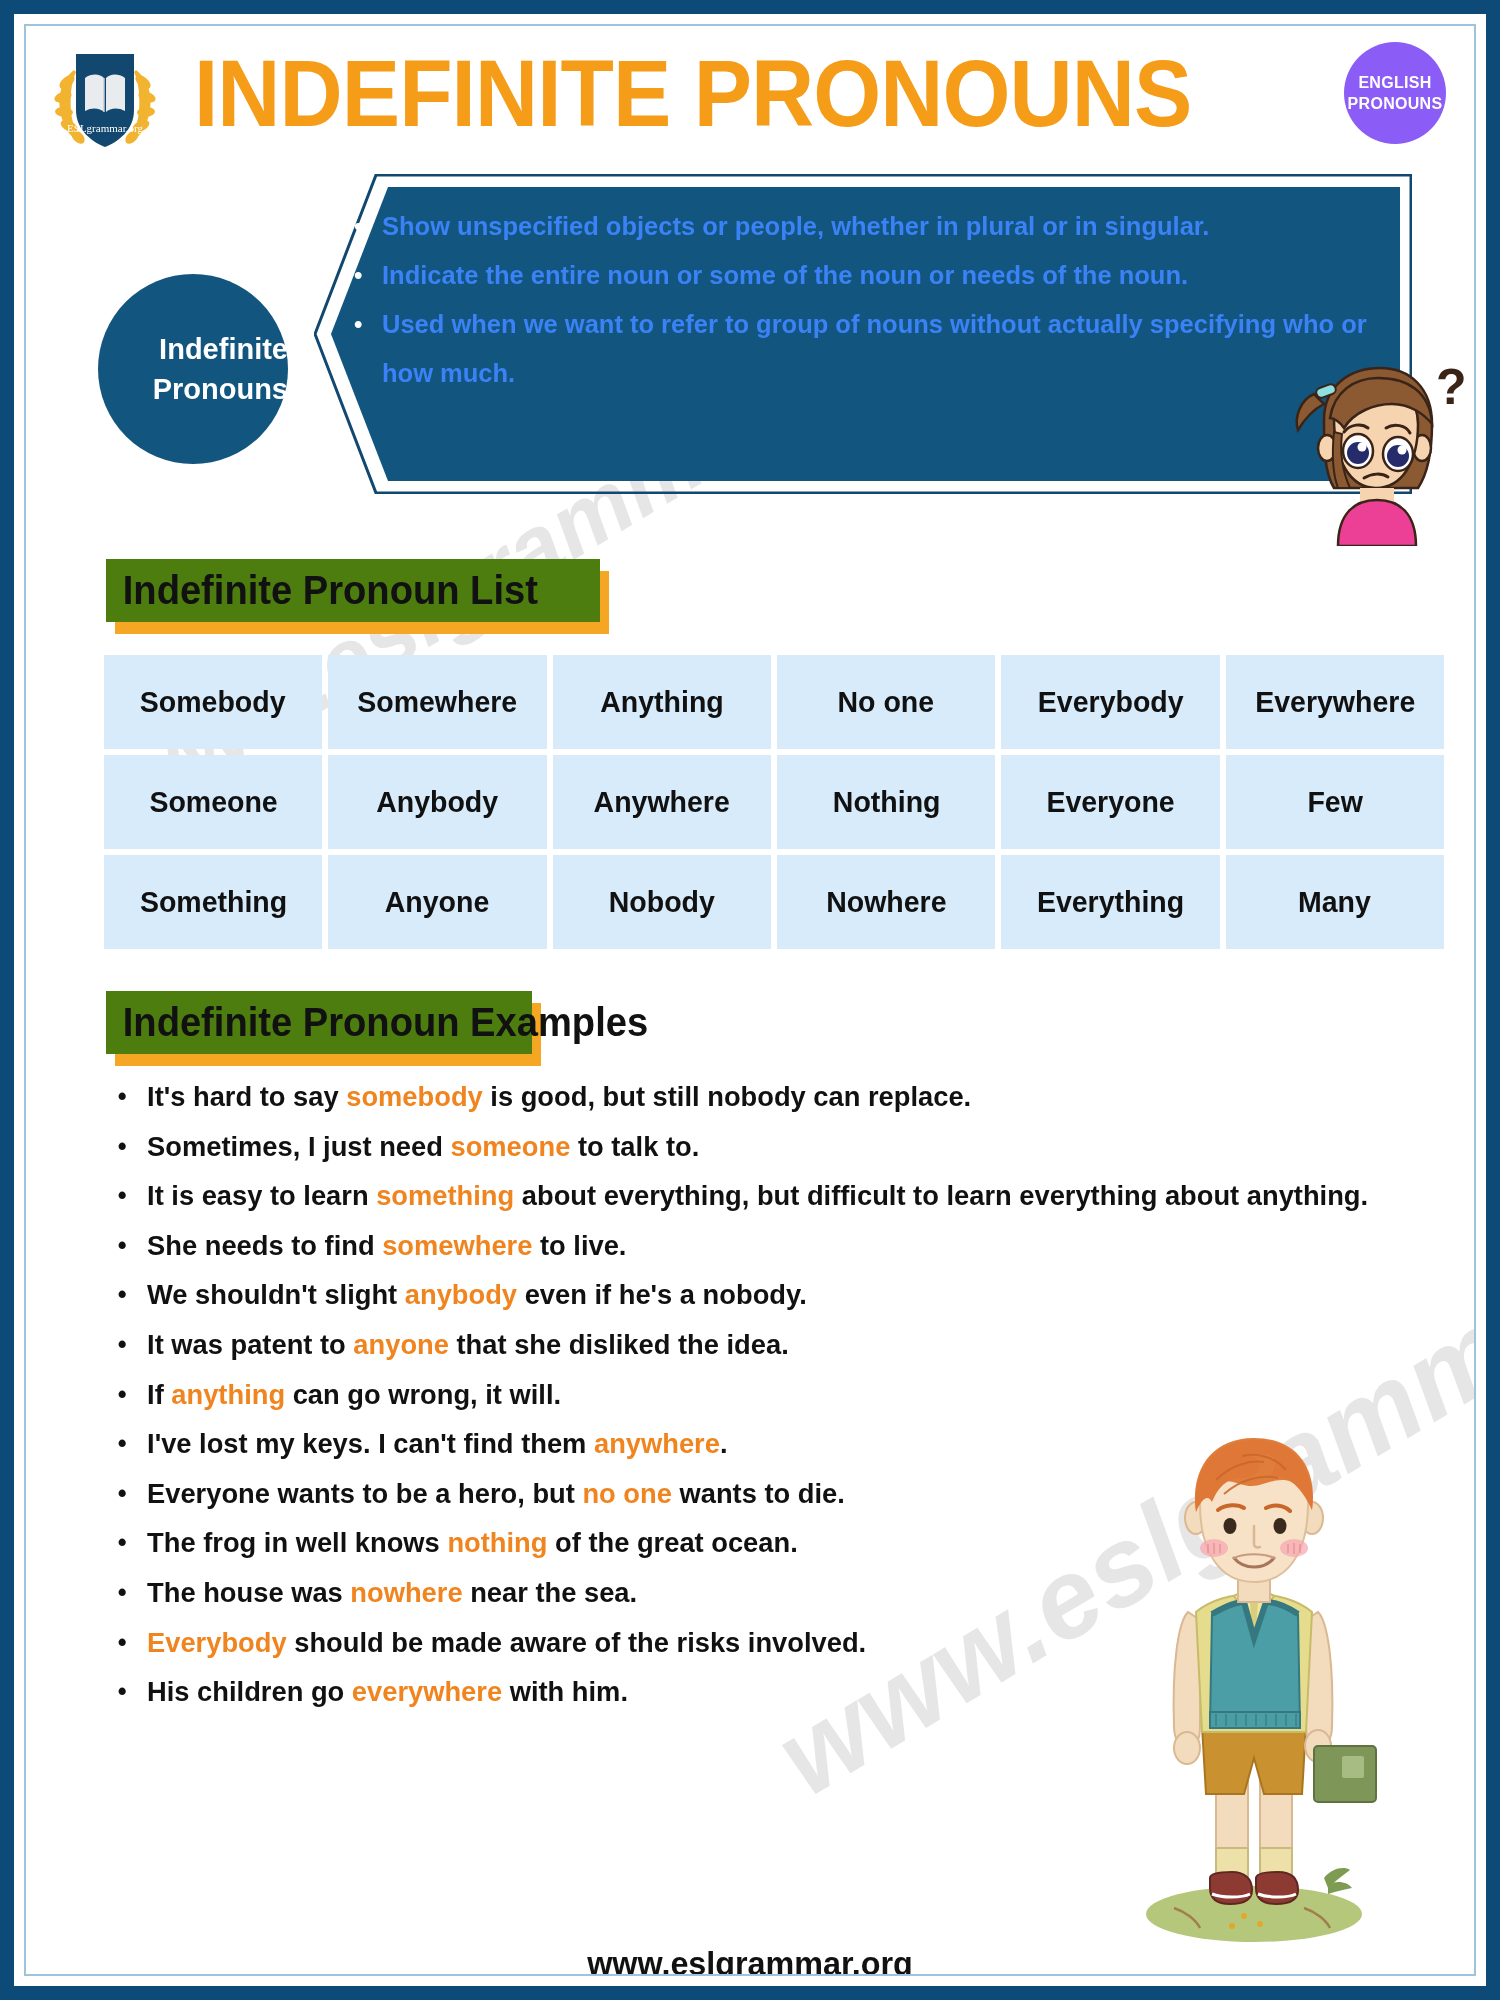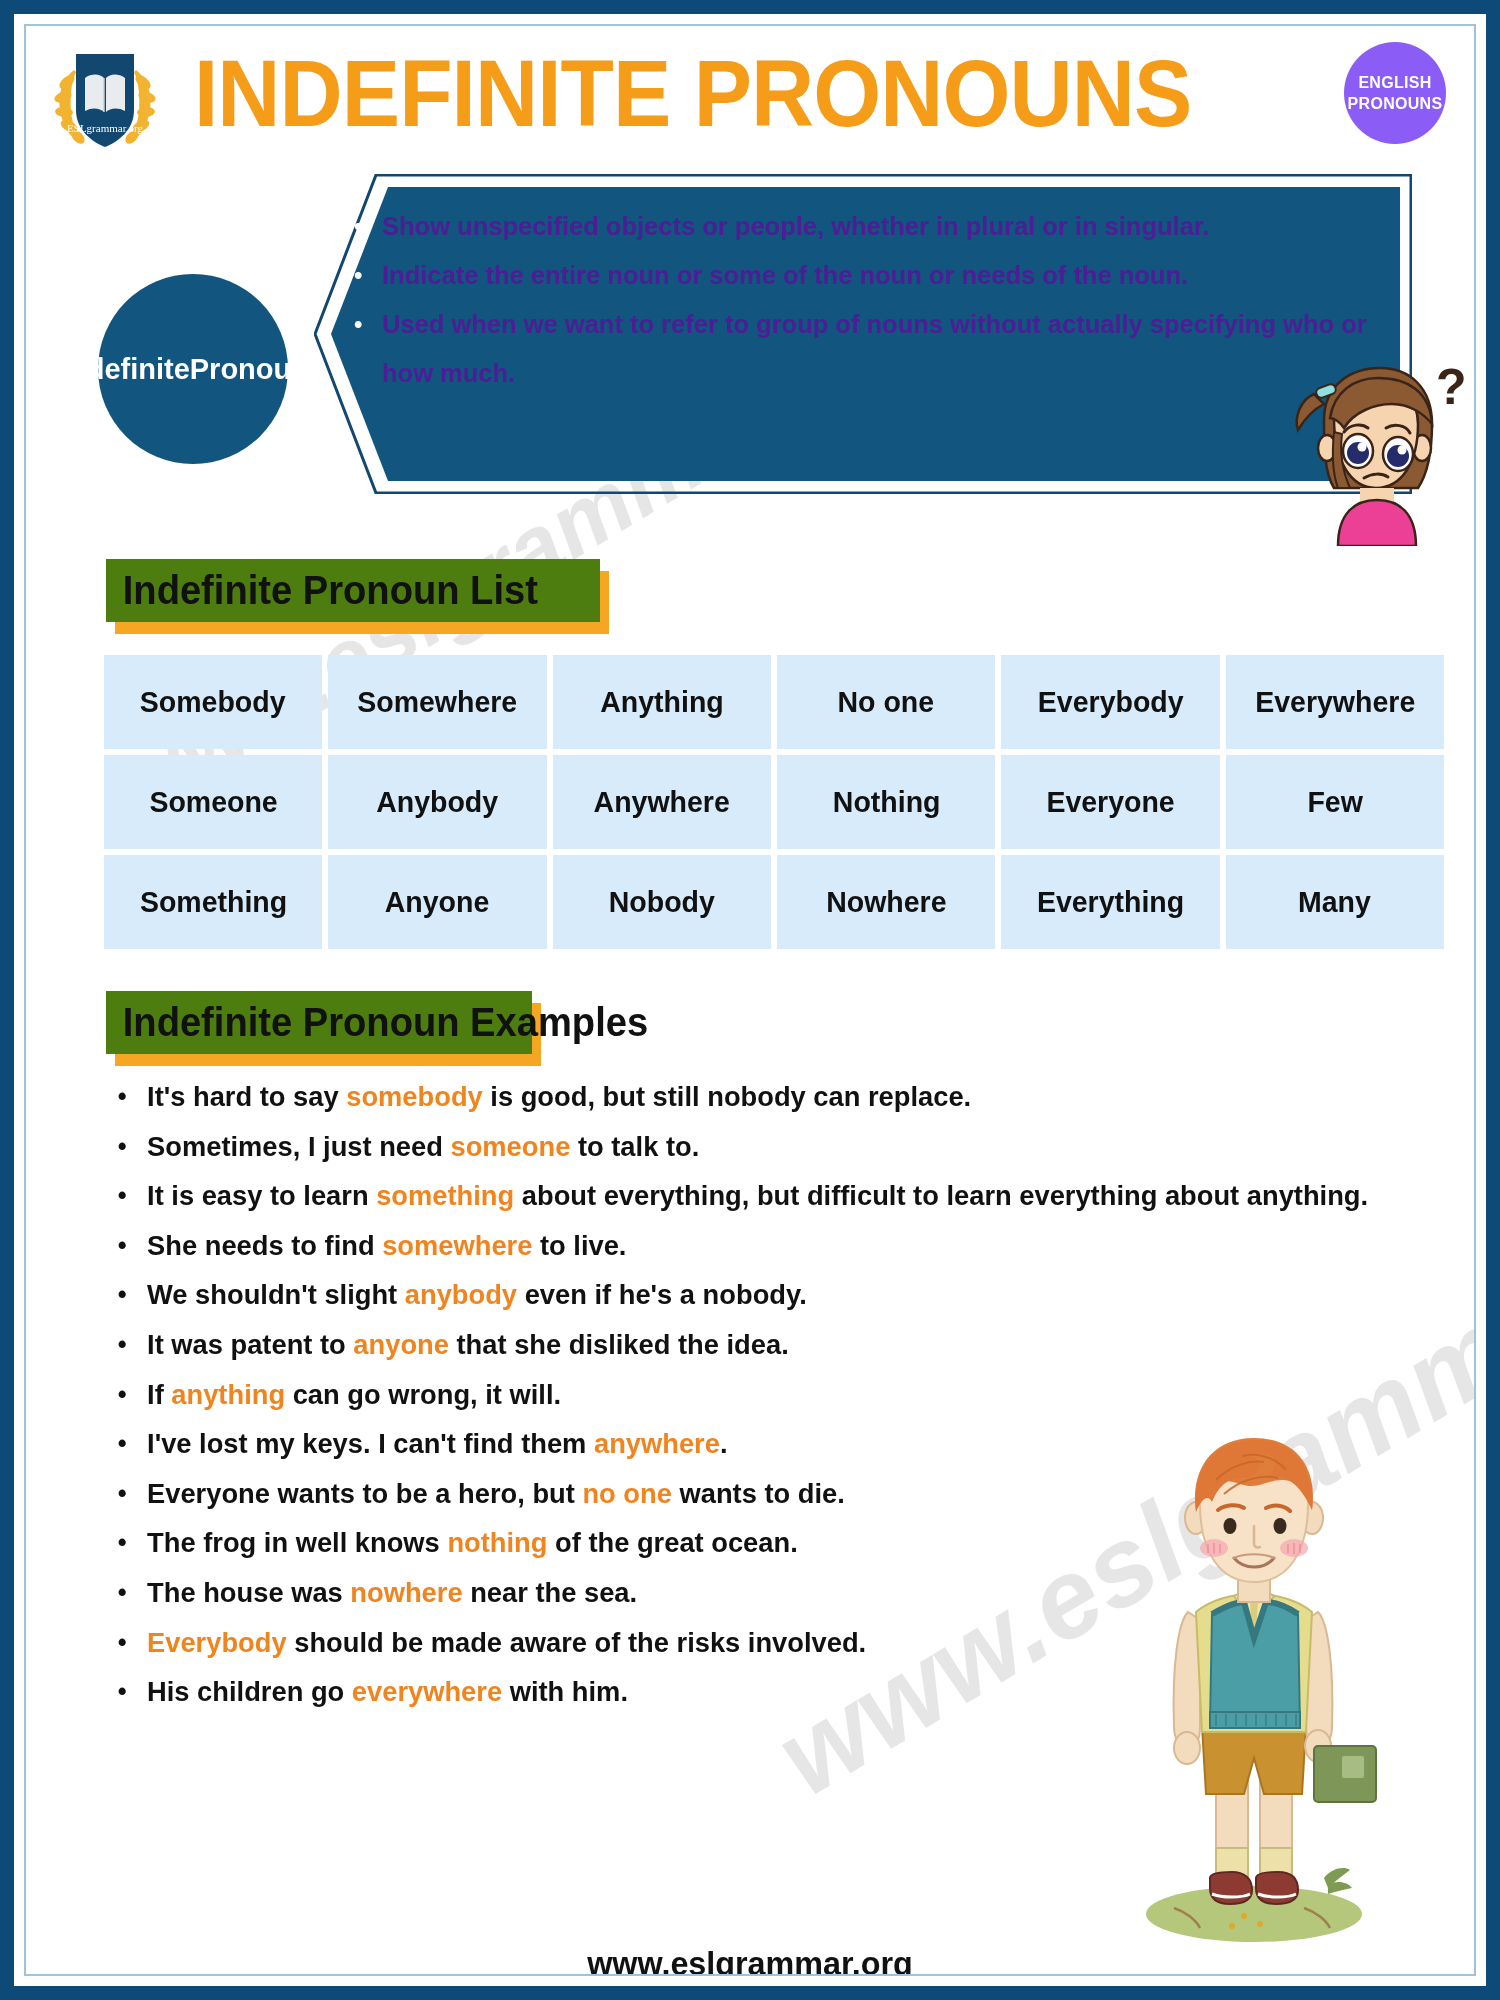--- a/index.html
+++ b/index.html
@@ -78,37 +78,37 @@
   }
 
   
   .intro { position: absolute; left: 0; top: 140px; width: 100%; height: 370px; z-index: 3; }
   .intro-circle {
     position: absolute; left: 72px; top: 108px;
     width: 190px; height: 190px;
     border-radius: 50%;
     background: #12557f;
     color: #ffffff;
-    display: flex; 
-    align-items: center; justify-content: center;
+    display: flex; flex-direction: column;
+    align-items: flex-end; justify-content: center;
     text-align: center;
     font-size: 29px; font-weight: 700; line-height: 40px;
     z-index: 2;
   }
   .intro-box {
     position: absolute; left: 288px; top: 8px;
     width: 1098px; height: 320px;
     z-index: 1;
   }
   .intro-box .shape-outline,
   .intro-box .shape-fill { position: absolute; inset: 0; }
   .intro-list {
     position: absolute;
     left: 34px; top: 28px; right: 22px;
-    color: #4c1d95;
+    color: #3b82f6;
     font-size: 25.5px; font-weight: 700;
     line-height: 49px;
     list-style: none;
   }
   .intro-list li { position: relative; padding-left: 34px; margin-bottom: 0px; }
   .intro-list li::before {
     content: "\2022"; position: absolute; left: 6px; top: -1px;
     font-size: 24px; color: #ffffff;
   }
 

